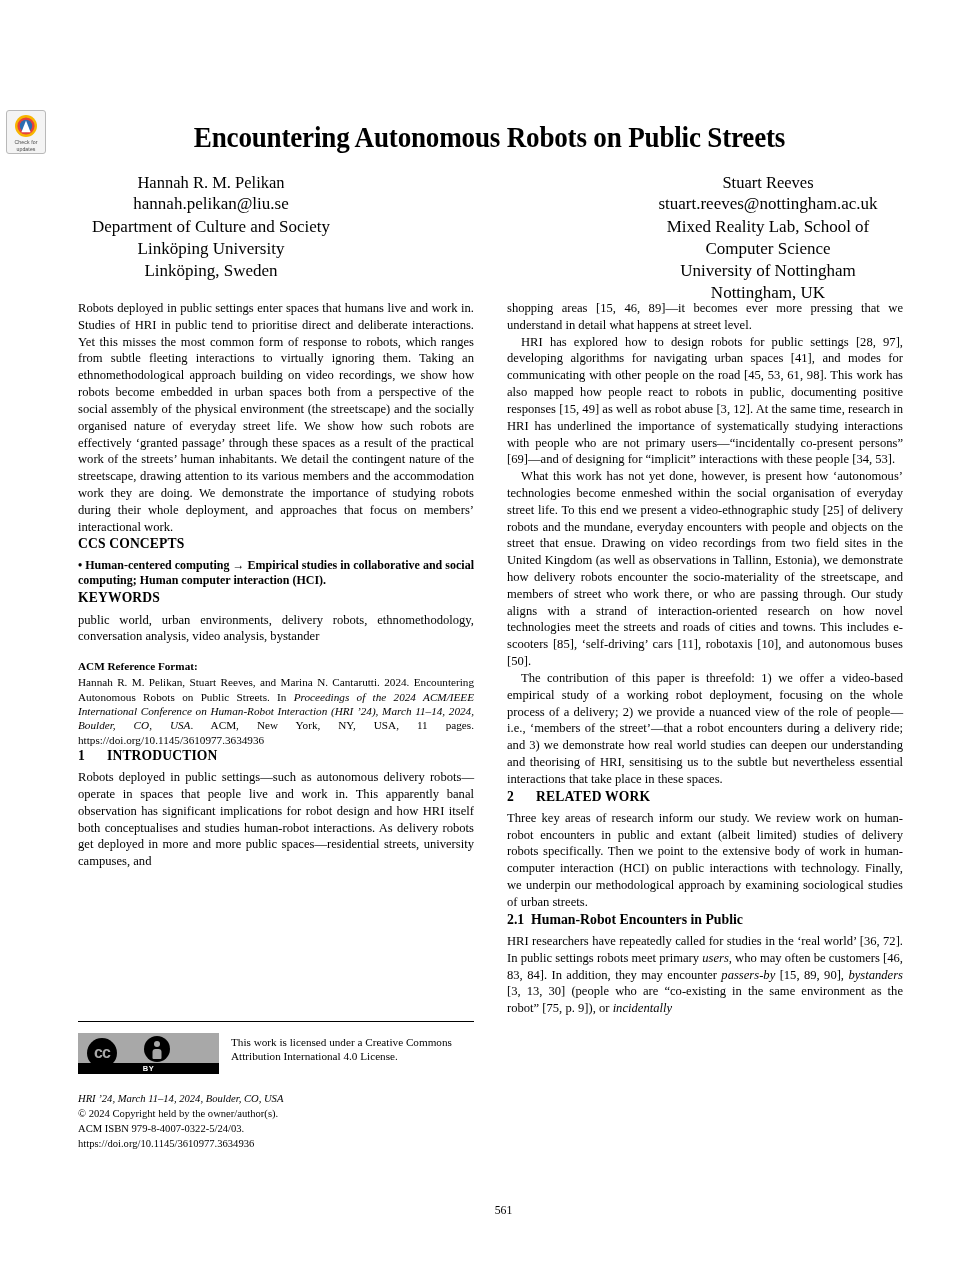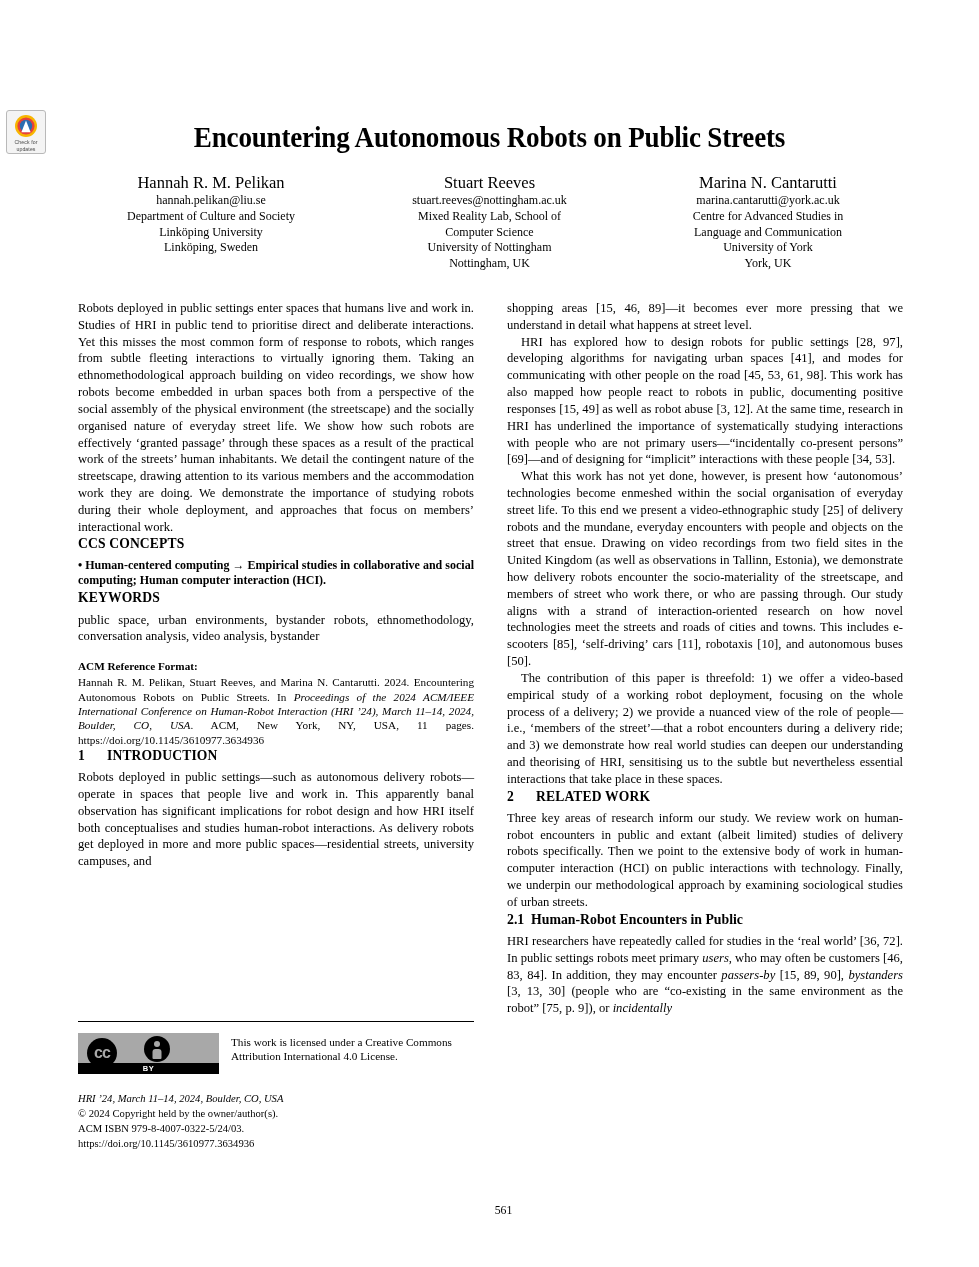--- a/index.html
+++ b/index.html
@@ -62,21 +62,21 @@
     width: 823px;
     display: flex;
     justify-content: space-between;
   }
   .author-col {
     width: 266px;
     text-align: center;
     line-height: 1.30;
   }
   .author-name { font-size: 16.5px; }
-  .author-line { font-size: 12px; }
+  .author-line { font-size: 17px; }
 
   
   .col {
     position: absolute;
     top: 300px;
     width: 396px;
     font-size: 12.6px;
     line-height: 1.335;
     text-align: justify;
   }
@@ -239,39 +239,31 @@
     <div class="author-line">Linköping, Sweden</div>
   </div>
   <div class="author-col">
     <div class="author-name">Stuart Reeves</div>
     <div class="author-line">stuart.reeves@nottingham.ac.uk</div>
     <div class="author-line">Mixed Reality Lab, School of</div>
     <div class="author-line">Computer Science</div>
     <div class="author-line">University of Nottingham</div>
     <div class="author-line">Nottingham, UK</div>
   </div>
-  <div class="author-col">
-    <div class="author-name">Marina N. Cantarutti</div>
-    <div class="author-line">marina.cantarutti@york.ac.uk</div>
-    <div class="author-line">Centre for Advanced Studies in</div>
-    <div class="author-line">Language and Communication</div>
-    <div class="author-line">University of York</div>
-    <div class="author-line">York, UK</div>
-  </div>
 </div>
 
 <div class="col col-left">
 
   <p>Robots deployed in public settings enter spaces that humans live and work in. Studies of HRI in public tend to prioritise direct and deliberate interactions. Yet this misses the most common form of response to robots, which ranges from subtle fleeting interactions to virtually ignoring them. Taking an ethnomethodological approach building on video recordings, we show how robots become embedded in urban spaces both from a perspective of the social assembly of the physical environment (the streetscape) and the socially organised nature of everyday street life. We show how such robots are effectively ‘granted passage’ through these spaces as a result of the practical work of the streets’ human inhabitants. We detail the contingent nature of the streetscape, drawing attention to its various members and the accommodation work they are doing. We demonstrate the importance of studying robots during their whole deployment, and approaches that focus on members’ interactional work.</p>
 
   <h2 class="sec space-before-lg">CCS CONCEPTS</h2>
   <p class="ccs-body">• Human-centered computing → Empirical studies in collaborative and social computing; Human computer interaction (HCI).</p>
 
   <h2 class="sec space-before-lg">KEYWORDS</h2>
-  <p>public space, urban environments, bystander robots, ethnomethodology, conversation analysis, video analysis, bystander</p>
+  <p>public world, urban environments, delivery robots, ethnomethodology, conversation analysis, video analysis, bystander</p>
 
   <div class="ref-head">ACM Reference Format:</div>
   <p class="ref-body"><span>Hannah R. M. Pelikan, Stuart Reeves, and Marina N. Cantarutti. 2024. Encountering Autonomous Robots on Public Streets. In </span><i>Proceedings of the 2024 ACM/IEEE International Conference on Human-Robot Interaction (HRI ’24), March 11–14, 2024, Boulder, CO, USA</i><span>. ACM, New York, NY, USA, 11 pages. https://doi.org/10.1145/3610977.3634936</span></p>
 
   <h2 class="sec numbered space-before-lg">
       <span class="num">1</span>
       <span>INTRODUCTION</span>
     </h2>
   <p>Robots deployed in public settings—such as autonomous delivery robots—operate in spaces that people live and work in. This apparently banal observation has significant implications for robot design and how HRI itself both conceptualises and studies human-robot interactions. As delivery robots get deployed in more and more public spaces—residential streets, university campuses, and</p>
 </div>

